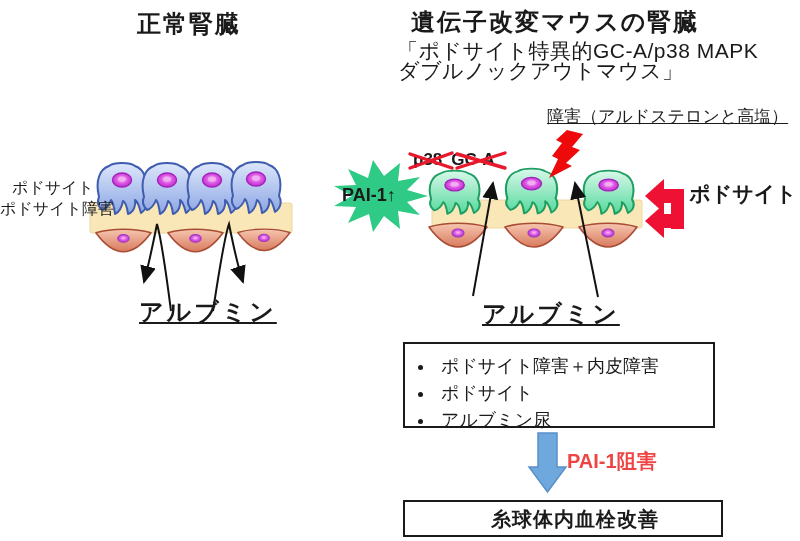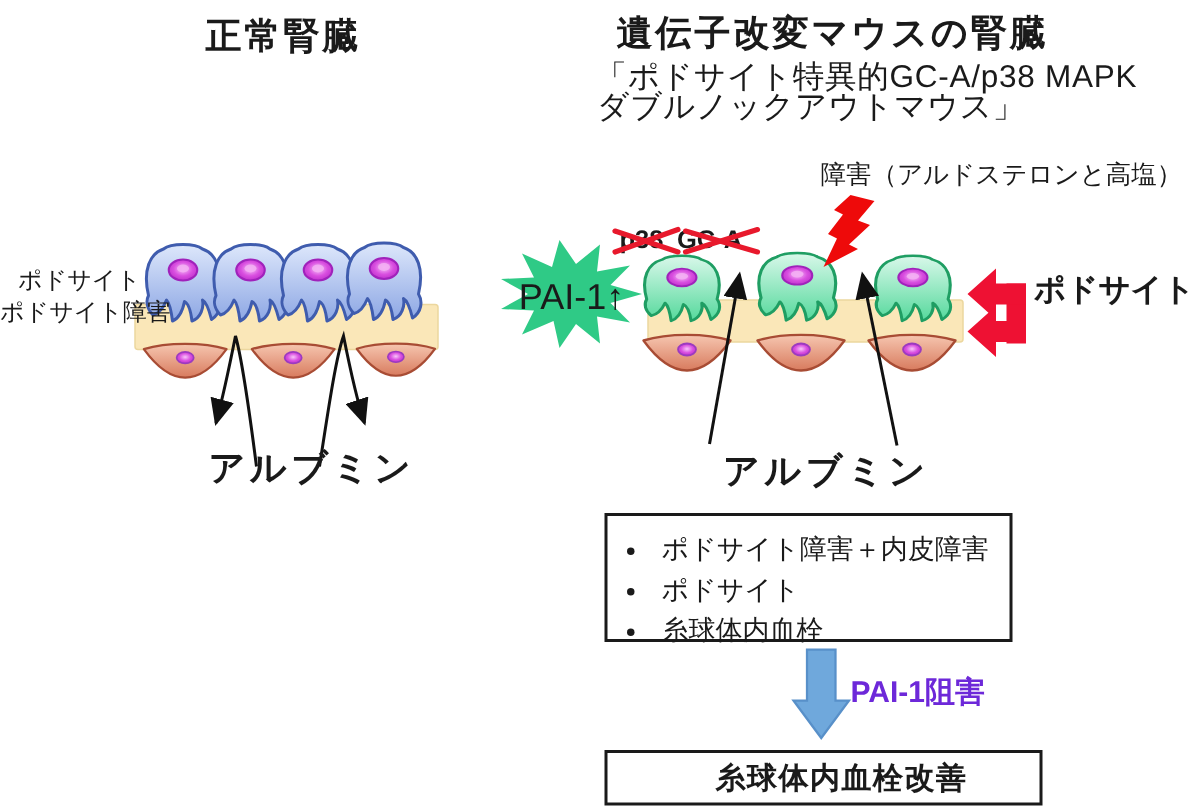--- a/index.html
+++ b/index.html
@@ -2,26 +2,26 @@
 <html><head>
 <meta charset="utf-8">
 <style>
   html,body{margin:0;padding:0;background:#fff;}
   #canvas{position:relative;width:800px;height:541px;background:#fff;overflow:hidden;
           font-family:"Liberation Sans",sans-serif;color:#1a1a1a;}
   .abs{position:absolute;}
   .t-title{font-size:24px;font-weight:bold;letter-spacing:2px;white-space:nowrap;}
   .t-sub{font-size:21px;letter-spacing:0.5px;white-space:nowrap;}
   .t-label{font-size:16px;line-height:21px;text-align:center;white-space:nowrap;}
-  .t-albumin{font-size:24px;font-weight:bold;letter-spacing:3px;white-space:nowrap;}
-  .t-pai{font-size:24px;font-weight:normal;text-align:center;white-space:nowrap;}
+  .t-albumin{font-size:24px;font-weight:bold;letter-spacing:3px;white-space:nowrap;text-decoration:underline;}
+  .t-pai{font-size:18px;font-weight:bold;text-align:left;white-space:nowrap;}
   .t-ko{font-size:17px;font-weight:bold;white-space:nowrap;display:flex;gap:9px;}
   .t-linkage{font-size:21px;font-weight:bold;line-height:26px;text-align:center;white-space:nowrap;}
   .t-damage{font-size:17px;white-space:nowrap;}
-  .t-red{color:#6d28d9;font-size:20px;font-weight:bold;white-space:nowrap;}
+  .t-red{color:#ef4444;font-size:20px;font-weight:bold;white-space:nowrap;}
   .box{background:#fff;border:2px solid #1a1a1a;box-sizing:border-box;}
   #findings-box ul{margin:9px 0 0 6px;padding-left:24px;font-size:18px;line-height:27px;}
   #findings-box li{margin:0;padding-left:6px;white-space:nowrap;}
   #outcome-box{font-size:20px;font-weight:bold;text-align:center;line-height:34px;letter-spacing:1px;}
   svg{position:absolute;left:0;top:0;}
   .txt{z-index:2;}
   #xmarks{z-index:3;}
 </style>
 </head>
 <body>
@@ -126,46 +126,46 @@
       <line x1="51" y1="8" x2="99" y2="22"></line>
       <line x1="51" y1="22" x2="99" y2="7"></line>
     </g>
   </svg>
 
   <div class="abs txt t-title" style="left:411px;top:6px;">遺伝子改変マウスの腎臓</div>
   <div class="abs txt t-title" style="left:137px;top:8px;">正常腎臓</div>
   <div class="abs txt t-sub" style="left:397px;top:37px;">「ポドサイト特異的GC-A/p38 MAPK</div>
   <div class="abs txt t-sub" style="left:398px;top:57px;">ダブルノックアウトマウス」</div>
 
-  <div class="abs txt t-damage" style="left:547px;top:105px;">障害（アルドステロンと高塩）</div>
+  <div class="abs txt t-damage" style="left:547px;top:105px;text-decoration:underline;">障害（アルドステロンと高塩）</div>
 
   <div class="abs txt t-label" style="left:0;top:177px;width:106px;">
     <div>ポドサイト</div>
     <div>ポドサイト障害</div>
   </div>
 
   <div class="abs txt t-albumin" style="left:139px;top:296px;">アルブミン</div>
   <div class="abs txt t-albumin" style="left:482px;top:298px;">アルブミン</div>
 
   <div class="abs txt t-pai" style="left:342px;top:185px;width:78px;">PAI-1↑</div>
 
   <div class="abs txt t-ko" style="left:413px;top:150px;">
     <span>p38</span>
     <span>GC-A</span>
   </div>
 
   <div class="abs txt t-linkage" style="left:686px;top:181px;width:114px;">
     <div>ポドサイト</div>
   </div>
 
-  <div id="findings-box" class="abs txt box" style="left:403px;top:342px;width:272px;height:86px;">
+  <div id="findings-box" class="abs txt box" style="left:403px;top:342px;width:312px;height:86px;">
     <ul>
       <li>ポドサイト障害＋内皮障害</li>
       <li>ポドサイト</li>
-      <li>糸球体内血栓</li>
+      <li>アルブミン尿</li>
     </ul>
   </div>
 
   <div class="abs txt t-red" style="left:567px;top:448px;">PAI-1阻害</div>
 
-  <div id="outcome-box" class="abs txt box" style="left:403px;top:500px;width:292px;height:37px;padding-left:24px;">糸球体内血栓改善</div>
+  <div id="outcome-box" class="abs txt box" style="left:403px;top:500px;width:320px;height:37px;padding-left:24px;">糸球体内血栓改善</div>
 
 </div>
 
 </body></html>

